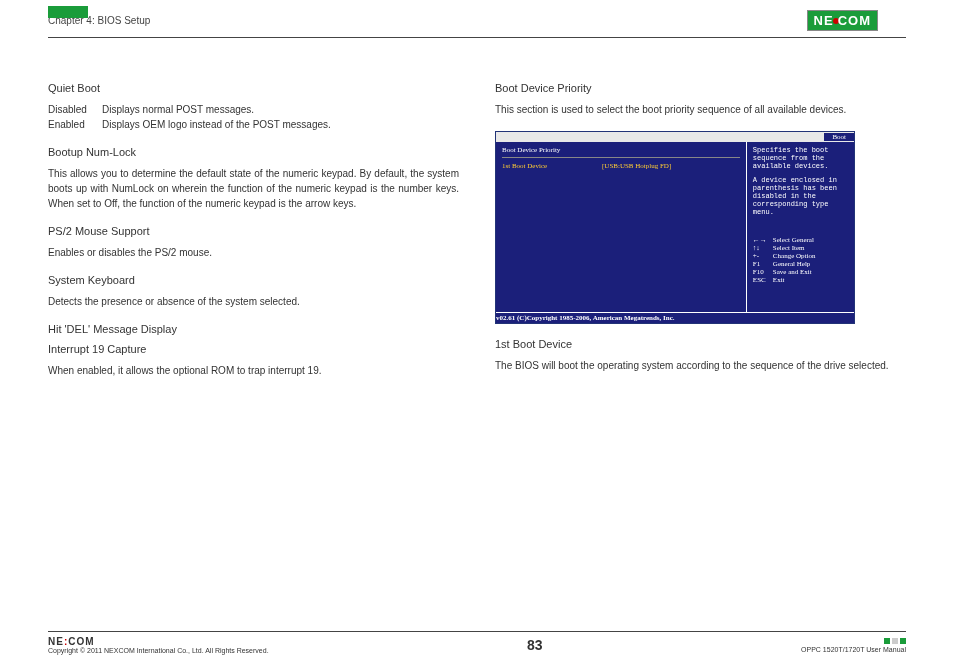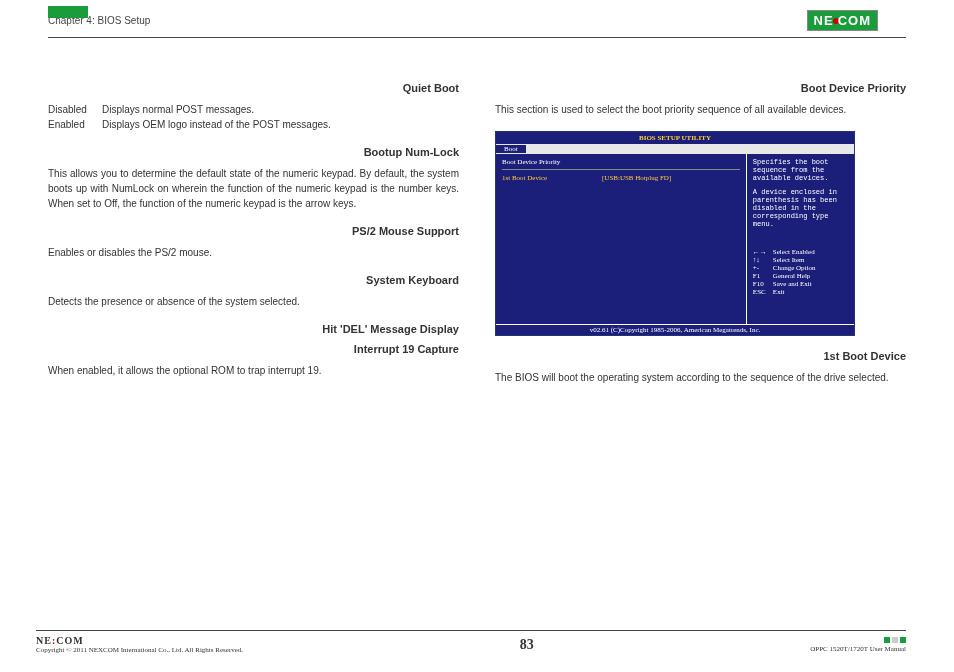--- a/index.html
+++ b/index.html
@@ -51,21 +51,21 @@
       width: 40px; height: 12px;
       background: #1a9c3a;
       margin-left: 48px;
     }
     .columns {
       display: flex;
       padding: 44px 48px 0 48px;
       gap: 36px;
     }
     .col { flex: 1; }
-    .section-title { font-weight: bold; font-size: 11px; margin-bottom: 8px; text-align: right; }
+    .section-title { font-weight: normal; font-size: 11px; margin-bottom: 8px; }
     .body-text { font-size: 10px; line-height: 1.5; text-align: justify; margin-bottom: 14px; }
     .def-row { display: flex; font-size: 10px; line-height: 1.5; }
     .def-label { width: 54px; flex-shrink: 0; }
     .def-body { flex: 1; }
     .def-group { margin-bottom: 14px; }
 
     .bios-box {
       border: 1px solid #223377;
       width: 360px;
       margin-bottom: 14px;
@@ -78,21 +78,21 @@
       color: #ffcc33;
       text-align: center;
       padding: 2px 0;
       font-weight: bold;
       font-size: 7px;
     }
     .bios-tab-row {
       background: #e8e8e8;
       color: #333;
       display: flex;
-      justify-content: flex-start;
+      justify-content: flex-end;
       padding: 1px 0;
     }
     .bios-tab {
       background: #1b1f7a;
       color: #fff;
       padding: 0 8px;
       font-size: 7px;
     }
     .bios-body {
       display: flex;
@@ -119,31 +119,31 @@
       display: flex;
       color: #ffcc33;
     }
     .bios-item-label { width: 100px; }
     .bios-side-top { color: #fff; min-height: 80px; font-family: Liberation Mono, monospace; }
     .bios-keys { margin-top: 10px; }
     .bios-key-row { display: flex; color: #fff; }
     .bios-key-k { width: 20px; }
     .bios-footer {
       background: #1b1f7a;
-      text-align: center;
+      text-align: left;
       padding: 1px 0;
       border-top: 1px solid #fff;
+      font-weight: bold;
     }
 
     .page-footer {
       position: absolute;
       bottom: 18px;
-      left: 36px;
+      left: 48px;
       right: 48px;
-      font-family: Liberation Serif, serif;
     }
     .divider-bottom { height: 1px; background: #444; margin-bottom: 4px; }
     .footer-row {
       display: flex;
       justify-content: space-between;
       align-items: center;
       font-size: 7px;
       color: #333;
     }
     .small-logo {
@@ -193,42 +193,41 @@
     <div class="section-title">Hit 'DEL' Message Display</div>
     <div class="section-title">Interrupt 19 Capture</div>
     <div class="body-text">When enabled, it allows the optional ROM to trap interrupt 19.</div>
   </div>
 
   <div class="col">
     <div class="section-title">Boot Device Priority</div>
     <div class="body-text">This section is used to select the boot priority sequence of all available devices.</div>
 
     <div class="bios-box">
-      <div class="bios-title">BIOS SETUP UTILITY</div>
       <div class="bios-tab-row">
         <div class="bios-tab">Boot</div>
       </div>
       <div class="bios-body">
         <div class="bios-main">
           <div class="bios-heading">Boot Device Priority</div>
           <div class="bios-item">
             <div class="bios-item-label">1st Boot Device</div>
             <div>[USB:USB Hotplug FD]</div>
           </div>
         </div>
         <div class="bios-side">
           <div class="bios-side-top">
             <div>Specifies the boot sequence from the available devices.</div>
             <div style="height:6px"></div>
             <div>A device enclosed in parenthesis has been disabled in the corresponding type menu.</div>
           </div>
           <div class="bios-keys" id="bios-keys">
               <div class="bios-key-row">
                 <div class="bios-key-k">←→</div>
-                <div>Select Enabled</div>
+                <div>Select General</div>
               </div>
               <div class="bios-key-row">
                 <div class="bios-key-k">↑↓</div>
                 <div>Select Item</div>
               </div>
               <div class="bios-key-row">
                 <div class="bios-key-k">+-</div>
                 <div>Change Option</div>
               </div>
               <div class="bios-key-row">

